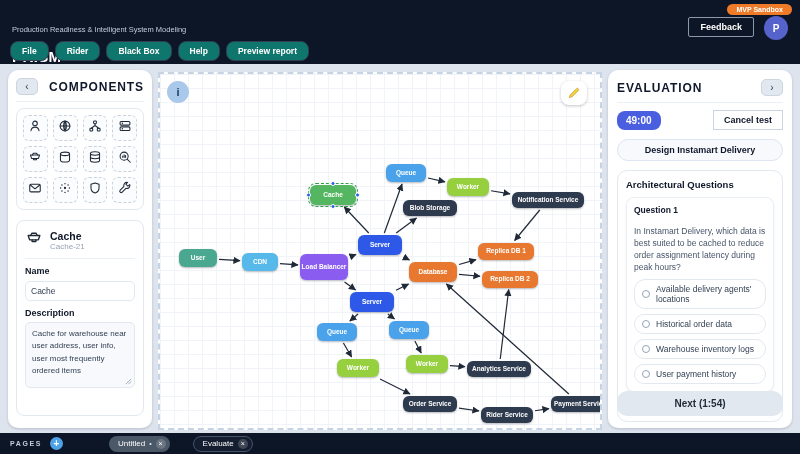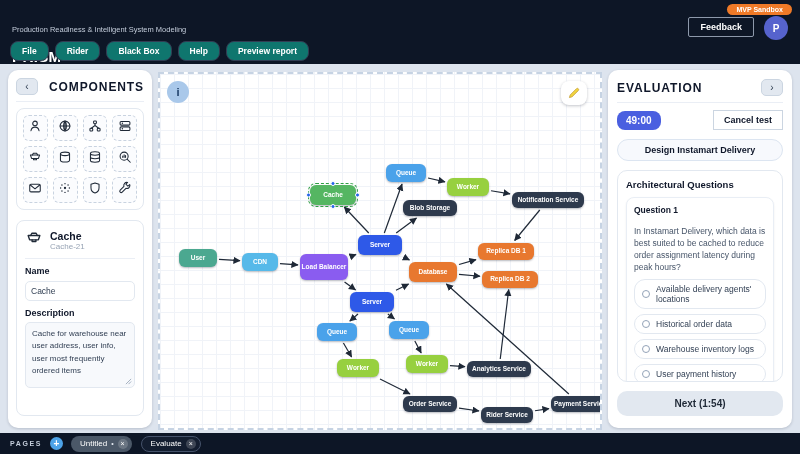--- a/index.html
+++ b/index.html
@@ -55,21 +55,21 @@
   .handle.l { left:-4px; top:50%; transform:translateY(-50%); }
   .handle.r { right:-4px; top:50%; transform:translateY(-50%); }
 
   
   .right-panel { position:absolute; left:608px; top:70px; width:184px; height:358px; padding:9px; }
   .rp-head { display:flex; align-items:center; justify-content:space-between; }
   .timer-row { margin-top:7px; display:flex; align-items:center; justify-content:space-between; }
   .timer { background:#4a5fe0; color:#fff; font-weight:bold; font-size:10px; padding:4px 9px; border-radius:8px; }
   .cancel-btn { border:1px solid #cbd5e1; border-radius:0; font-size:9px; font-weight:bold; padding:4px 10px; color:#0f172a; background:#fff; cursor:pointer; }
   .scenario-btn { margin-top:9px; border:1px solid #dce5f1; background:#f7f9fd; border-radius:12px; text-align:center; font-size:9px; font-weight:bold; padding:5px 0; color:#0f172a; cursor:pointer; }
-  .questions-card { margin-top:9px; border:1px solid #e2e8f0; border-radius:10px; padding:8px; height:212px; overflow:hidden; }
+  .questions-card { margin-top:9px; border:1px solid #e2e8f0; border-radius:10px; padding:8px; height:252px; overflow:hidden; }
   .q-title { font-size:9.5px; font-weight:bold; color:#0f172a; margin-bottom:7px; }
   .q-card { border:1px solid #e9eef5; border-radius:8px; padding:7px; box-shadow:0 1px 2px rgba(15,23,42,.08); margin-bottom:9px; background:#fff; }
   .q-label { font-size:8.5px; font-weight:bold; color:#0f172a; margin-bottom:11px; }
   .q-text { font-size:8.5px; color:#475569; line-height:1.4; margin-bottom:4px; }
   .option { display:flex; gap:6px; align-items:center; border:1px solid #e2e8f0; border-radius:11px; padding:4px 7px; margin-top:5px; font-size:8.5px; color:#334155; background:#fff; cursor:pointer; }
   .radio { flex:0 0 auto; width:8px; height:8px; border:1px solid #94a3b8; border-radius:50%; background:#fff; }
   .next-btn { position:absolute; left:9px; right:9px; bottom:12px; background:#e2e8f0; border-radius:10px; text-align:center; font-size:10px; font-weight:bold; color:#1f2937; padding:7px 0; cursor:pointer; }
 
   
   .footer { position:absolute; left:0; bottom:0; width:800px; height:21px; background:#0d1626; display:flex; align-items:center; padding:0 10px; gap:8px; }
@@ -301,21 +301,21 @@
           </div>
         </div>
       </div>
   </div>
   <div class="next-btn">Next (1:54)</div>
 </div>
 
 <div class="footer">
   <span class="pages-label">PAGES</span>
   <div class="add-page">+</div>
-  <div id="tabs" style="display:flex; gap:9px;">
+  <div id="tabs" style="display:flex; gap:23px;margin-left:38px;">
       <div class="tab active">
         <span>Untitled</span>
         <span class="dirty-dot">•</span>
         <span class="tab-x">×</span>
       </div>
       <div class="tab inactive">
         <span>Evaluate</span>
         <span class="tab-x">×</span>
       </div>
     </div>

